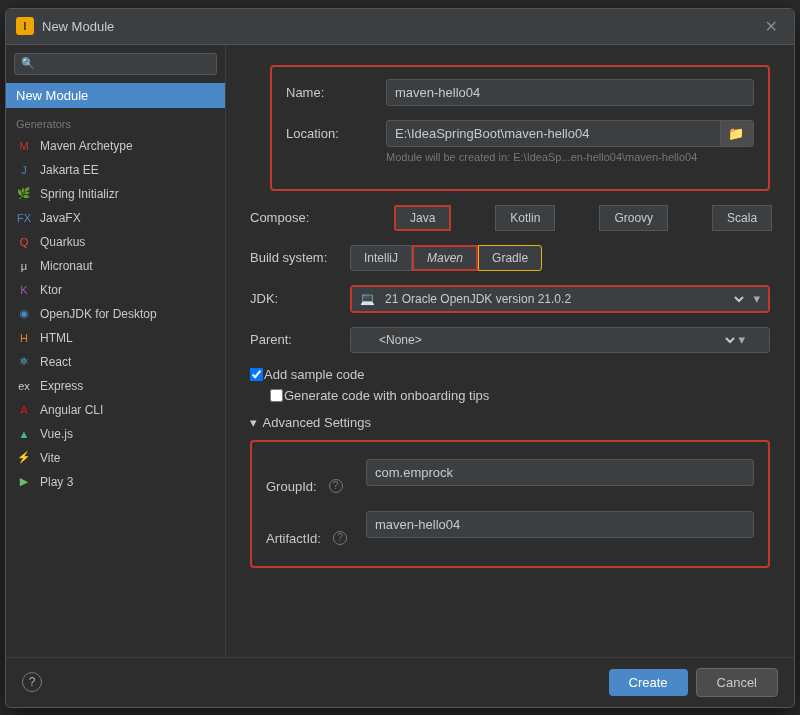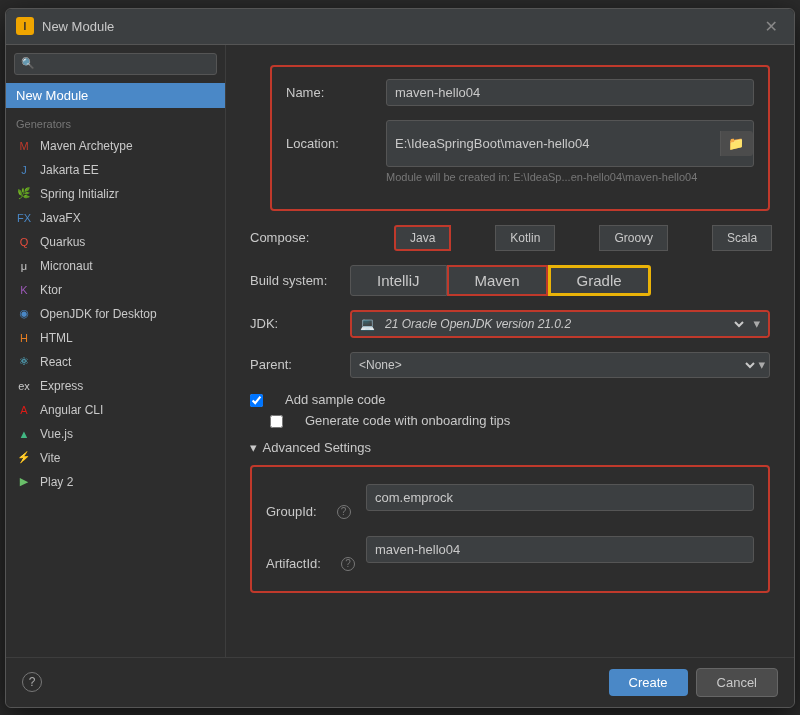--- a/index.html
+++ b/index.html
@@ -185,21 +185,21 @@
       display: flex;
       align-items: center;
       background: #3c3f41;
       border: 1px solid #555;
       border-radius: 3px;
     }
     .location-input {
       flex: 1;
       background: transparent;
       border: none;
-      padding: 15px 8px;
+      padding: 5px 8px;
       color: #c9c9c9;
       font-size: 13px;
       outline: none;
     }
     .browse-btn {
       background: #4c4c4c;
       border: none;
       border-left: 1px solid #555;
       padding: 5px 8px;
       cursor: pointer;
@@ -258,24 +258,24 @@
       border: 1px solid #555;
       padding: 4px 8px;
       color: #c9c9c9;
       cursor: pointer;
       font-size: 12px;
       border-radius: 0 3px 3px 0;
     }
     .build-btn {
       background: #3c3f41;
       border: 1px solid #555;
-      padding: 4px 26px;
-      color: #c9c9c9;
-      cursor: pointer;
-      font-size: 15px;
+      padding: 4px 13px;
+      color: #c9c9c9;
+      cursor: pointer;
+      font-size: 12px;
     }
     .build-btn.active {
       border: 2px solid #c0392b;
       background: #3c3f41;
       color: #c9c9c9;
     }
     .jdk-select-wrap {
       border: 2px solid #c0392b;
       border-radius: 4px;
     }
@@ -288,69 +288,68 @@
       gap: 6px;
     }
     .jdk-select-inner select {
       flex: 1;
       background: transparent;
       border: none;
       color: #c9c9c9;
       font-size: 12px;
       outline: none;
       cursor: pointer;
-      font-style: italic;
     }
     .parent-select-wrap {
       flex: 1;
       display: flex;
       align-items: center;
       background: #3c3f41;
       border: 1px solid #555;
       border-radius: 3px;
-      padding: 4px 4px;
+      padding: 4px 24px;
     }
     .parent-select {
       flex: 1;
       background: transparent;
       border: none;
       color: #c9c9c9;
       font-size: 12px;
       outline: none;
       cursor: pointer;
     }
     .checkbox-row {
       display: flex;
-      align-items: flex-end;
+      align-items: center;
       margin-bottom: 6px;
-      gap: 22px;
+      gap: 1px;
     }
     .checkbox-row input[type=checkbox] {
       cursor: pointer;
     }
     .advanced-header {
       display: flex;
       align-items: center;
       gap: 6px;
       margin-bottom: 10px;
       cursor: pointer;
       color: #c9c9c9;
       font-size: 13px;
     }
     .advanced-row {
       display: flex;
       align-items: center;
       margin-bottom: 10px;
     }
     .advanced-label {
       display: flex;
-      align-items: flex-end;
+      align-items: flex-start;
       width: 100px;
       flex-shrink: 0;
-      gap: 20px;
+      gap: 12px;
       font-size: 13px;
       color: #c9c9c9;
       margin-top: 27px;
     }
     .help-icon {
       width: 14px;
       height: 14px;
       border: 1px solid #777;
       border-radius: 50%;
       display: flex;
@@ -498,21 +497,21 @@
         <span>Vue.js</span>
       </div>
 
       <div class="sidebar-item">
         <span class="sidebar-icon icon-vite">⚡</span>
         <span>Vite</span>
       </div>
 
       <div class="sidebar-item">
         <span class="sidebar-icon icon-play">▶</span>
-        <span>Play 2</span>
+        <span>Play 3</span>
       </div>
     </div>
 
     <div class="main-content">
 
       <div class="section-box">
 
         <div class="form-row">
           <label class="form-label">Name:</label>
           <input class="form-input" type="text" value="maven-hello04" style="">
@@ -537,22 +536,22 @@
           <button class="lang-btn">Scala</button>
           <button class="lang-btn">JavaScript</button>
           <button class="plus-btn">+</button>
         </div>
       </div>
 
       <div class="form-row">
         <label class="form-label">Build system:</label>
         <div class="button-group">
           <button class="build-btn" style="border-radius: 3px 0 0 3px; border: 1px solid #555;">IntelliJ</button>
-          <button class="build-btn active" style="border-radius: 0; border: 2px solid #c0392b;">Maven</button>
-          <button class="build-btn" style="border-radius: 0 3px 3px 0; border: 3px solid #eab308;">Gradle</button>
+          <button class="build-btn active" style="border-radius: 0; border: 2px solid #c0392b; font-style: italic;">Maven</button>
+          <button class="build-btn" style="border-radius: 0 3px 3px 0; border: 1px solid #eab308;">Gradle</button>
         </div>
       </div>
 
       <div class="form-row">
         <label class="form-label">JDK:</label>
         <div class="jdk-select-wrap" style="flex:1;">
           <div class="jdk-select-inner">
             <span style="font-size:12px;">💻</span>
             <select style="flex:1; background:transparent; border:none; color:#c9c9c9; font-size:12px; outline:none;">
               <option>21  Oracle OpenJDK version 21.0.2</option>

